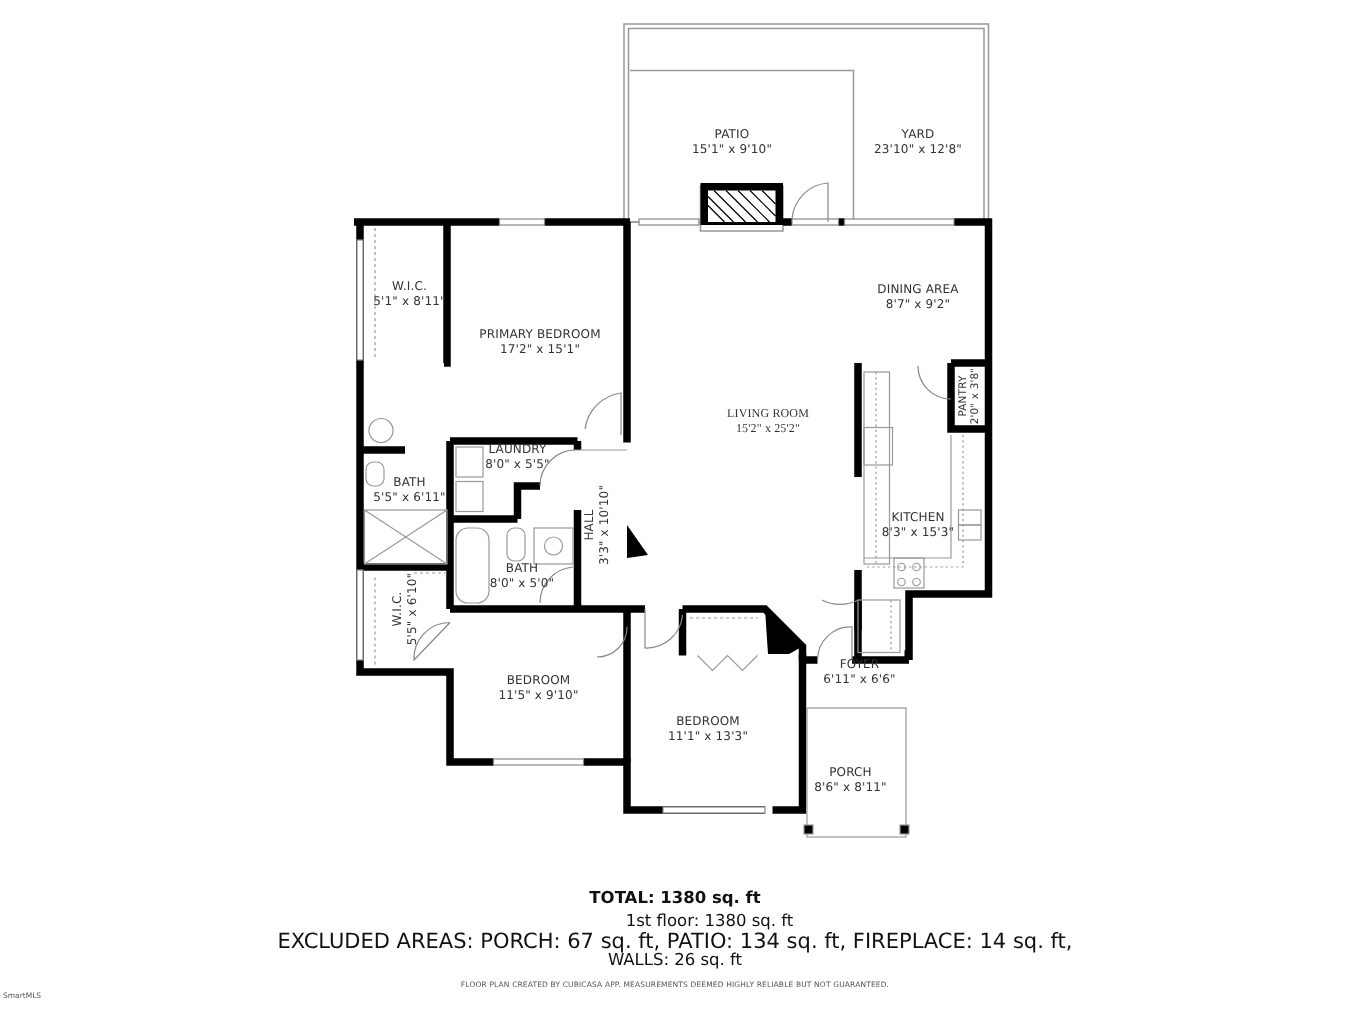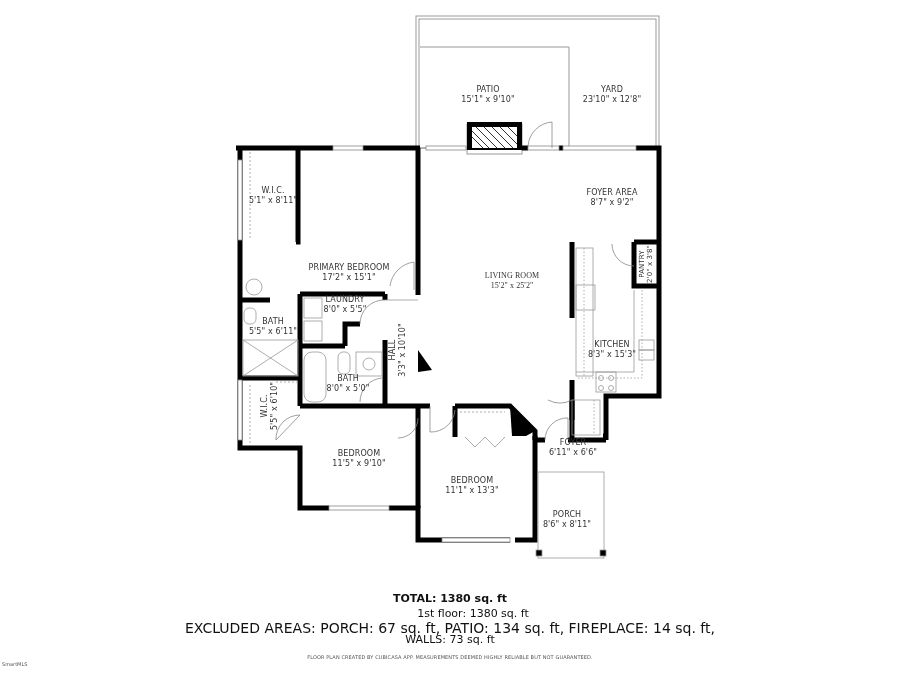--- a/index.html
+++ b/index.html
@@ -162,36 +162,36 @@
 <div>
   <div class="lbl" style="left:488px;top:95px;">
       <span class="n">PATIO</span>
       <span class="d">15'1" x 9'10"</span>
     </div>
   <div class="lbl" style="left:612px;top:95px;">
       <span class="n">YARD</span>
       <span class="d">23'10" x 12'8"</span>
     </div>
   <div class="lbl" style="left:612px;top:198px;">
-      <span class="n">FOYER AREA</span>
+      <span class="n">DINING AREA</span>
       <span class="d">8'7" x 9'2"</span>
     </div>
   <div class="lbl" style="left:512px;top:281px;font-family:Liberation Serif, serif;">
       <span class="n">LIVING ROOM</span>
       <span class="d">15'2" x 25'2"</span>
     </div>
   <div class="lbl vert" style="left:646px;top:264px;font-size:7px;line-height:8px;">
       <span class="n">PANTRY</span>
       <span class="d">2'0" x 3'8"</span>
     </div>
   <div class="lbl" style="left:612px;top:350px;">
       <span class="n">KITCHEN</span>
       <span class="d">8'3" x 15'3"</span>
     </div>
-  <div class="lbl" style="left:349px;top:228px;margin-top:45px;">
+  <div class="lbl" style="left:360px;top:228px;">
       <span class="n">PRIMARY BEDROOM</span>
       <span class="d">17'2" x 15'1"</span>
     </div>
   <div class="lbl" style="left:273px;top:196px;">
       <span class="n">W.I.C.</span>
       <span class="d">5'1" x 8'11"</span>
     </div>
   <div class="lbl" style="left:345px;top:305px;">
       <span class="n">LAUNDRY</span>
       <span class="d">8'0" x 5'5"</span>
@@ -226,15 +226,15 @@
     </div>
   <div class="lbl" style="left:567px;top:520px;">
       <span class="n">PORCH</span>
       <span class="d">8'6" x 8'11"</span>
     </div>
 </div>
 
 <div class="summary s-total">TOTAL: 1380 sq. ft</div>
 <div class="summary s-floor">1st floor: 1380 sq. ft</div>
 <div class="summary s-excl">EXCLUDED AREAS: PORCH: 67 sq. ft, PATIO: 134 sq. ft, FIREPLACE: 14 sq. ft,</div>
-<div class="summary s-walls">WALLS: 73 sq. ft</div>
+<div class="summary s-walls">WALLS: 26 sq. ft</div>
 <div class="summary s-disc">FLOOR PLAN CREATED BY CUBICASA APP. MEASUREMENTS DEEMED HIGHLY RELIABLE BUT NOT GUARANTEED.</div>
 <div class="wm">SmartMLS</div>
 
 </body></html>

